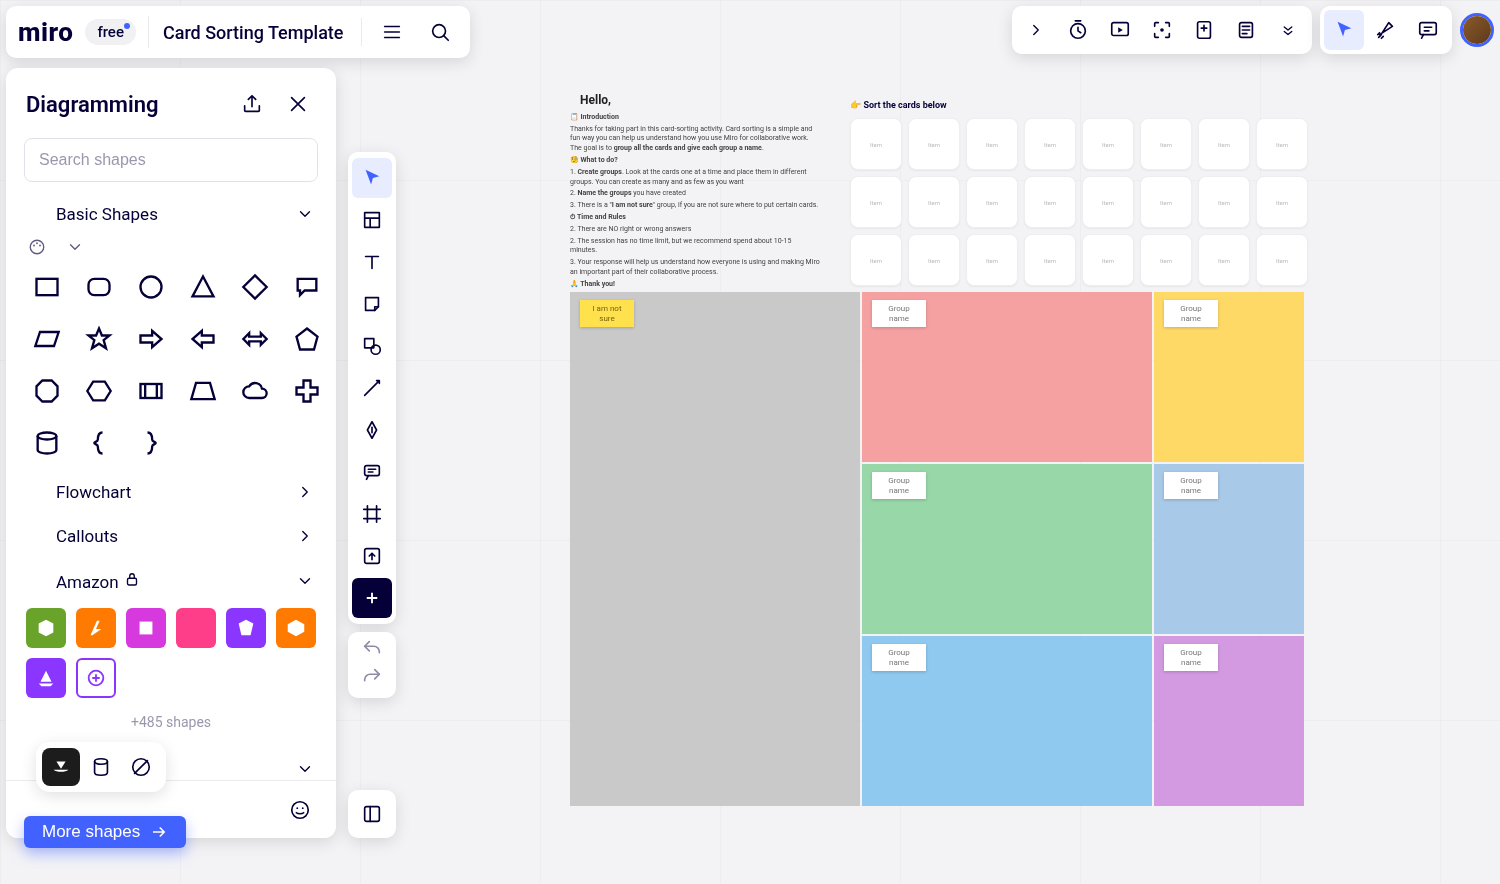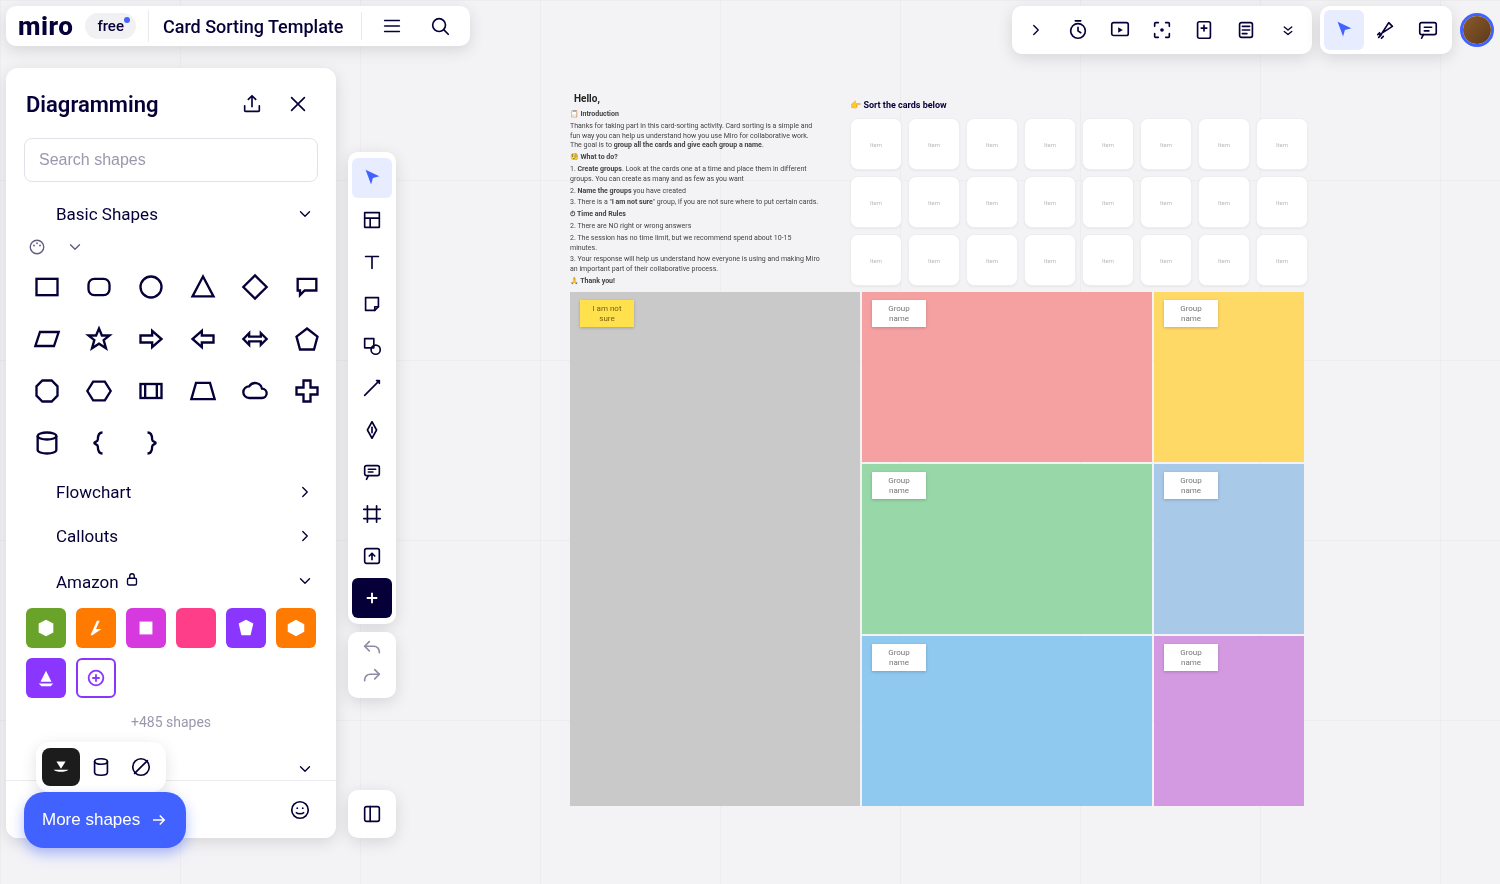--- a/index.html
+++ b/index.html
@@ -19,21 +19,21 @@
   
   .canvas { position:absolute; inset:0; background:#f3f3f6;
     background-image:
      linear-gradient(to right, rgba(0,0,0,.025) 1px, transparent 1px),
      linear-gradient(to bottom, rgba(0,0,0,.025) 1px, transparent 1px);
     background-size: 180px 180px;
   }
 
   
   .topbar {
-    position:absolute; top:6px; left:6px; height:40px;
+    position:absolute; top:6px; left:6px; height:52px;
     background:#fff; border-radius:10px; box-shadow:var(--panel-shadow);
     display:flex; align-items:center; padding:4px 12px; gap:12px;
   }
   .logo { font-weight:800; font-size:26px; letter-spacing:.5px; color:#050038;}
   .free-chip { background:#f1f1f4; border-radius:18px; padding:4px 12px; font-size:15px; color:var(--text); font-weight:500; position:relative;}
   .free-chip::after{content:""; position:absolute; top:4px; right:6px; width:6px;height:6px;border-radius:50%;background:var(--blue);}
   .board-title { font-size:18px; font-weight:500; padding:0 6px; border-left:1px solid var(--border); height:32px; display:flex; align-items:center; padding-left:14px;}
   .iconbtn { width:36px; height:36px; display:flex;align-items:center;justify-content:center; border-radius:6px; cursor:pointer; color:var(--text);}
   .sep{width:1px;height:28px;background:var(--border);}
 
@@ -78,43 +78,43 @@
   .more-count{color:#9a98ad;font-size:14px;text-align:center;padding:6px 0 10px;grid-column:1/-1;}
 
   .shape-panel-footer{
     position:absolute;bottom:0;left:0;right:0;height:58px;border-top:1px solid var(--border);
     background:#fff;display:flex;align-items:center;justify-content:flex-end;padding:0 18px;
   }
   .emoji-btn{width:36px;height:36px;display:flex;align-items:center;justify-content:center;cursor:pointer;}
 
   .more-shapes-btn{
     position:absolute;left:24px;bottom:36px;z-index:5;
-    background:var(--blue);color:#fff;border:none;border-radius:20px;
-    height:56px;padding:0 18px;font-size:17px;font-weight:500;display:flex;align-items:center;gap:10px;cursor:pointer;
+    background:var(--blue);color:#fff;border:none;border-radius:6px;
+    height:32px;padding:0 18px;font-size:17px;font-weight:500;display:flex;align-items:center;gap:10px;cursor:pointer;
     box-shadow:0 6px 14px rgba(66,98,255,.4);
   }
 
   
   .apps-pill{position:absolute;left:36px;bottom:92px;display:flex;gap:2px;padding:6px;border-radius:14px;background:#fff;box-shadow:var(--panel-shadow);}
   .apps-pill .tile{width:38px;height:38px;border-radius:8px;display:flex;align-items:center;justify-content:center;}
   .black{background:#1c1c1c;color:#fff;}
 
   
   .vtoolbar{position:absolute;left:348px;top:152px;width:48px;background:#fff;border-radius:10px;box-shadow:var(--panel-shadow);padding:6px 0;display:flex;flex-direction:column;align-items:center;gap:2px;}
   .vtoolbar .tb{width:40px;height:40px;display:flex;align-items:center;justify-content:center;border-radius:6px;cursor:pointer;}
   .tb.sel{background:#e8ecff;color:var(--blue);}
   .tb.add{background:#050038;color:#fff;}
   .vundo{position:absolute;left:348px;top:632px;width:48px;background:#fff;border-radius:10px;box-shadow:var(--panel-shadow);padding:6px 0;display:flex;flex-direction:column;align-items:center;gap:2px;}
   .vundo .tb{opacity:.45;}
   .hide-btn{position:absolute;left:348px;bottom:46px;width:48px;height:48px;background:#fff;border-radius:10px;box-shadow:var(--panel-shadow);display:flex;align-items:center;justify-content:center;cursor:pointer;}
 
   
   .board{position:absolute;left:560px;top:92px;right:60px;bottom:40px;}
   .intro{position:absolute;left:10px;top:0;width:250px;font-size:7px;line-height:1.4;color:#444;}
-  .intro h4{margin:0 4px 4px;font-size:10px;color:#222;}
+  .intro h4{margin:0 10px 4px;font-size:12px;color:#222;}
   .intro p{margin:2px 0;}
   .intro b{font-weight:700;}
   .sort-title{position:absolute;left:290px;top:8px;font-size:9px;font-weight:700;}
   .cards-area{position:absolute;left:290px;top:26px;display:grid;grid-template-columns:repeat(8,52px);grid-template-rows:repeat(3,52px);gap:6px;}
   .card{background:#fff;border:1px solid #eee;border-radius:8px;display:flex;align-items:center;justify-content:center;font-size:6px;color:#bbb;box-shadow:0 1px 2px rgba(0,0,0,.05);}
   .zones{position:absolute;left:10px;top:200px;display:grid;grid-template-columns:290px 290px 150px;grid-template-rows:170px 170px 170px;gap:2px;}
   .zone{position:relative;}
   .zone .note{position:absolute;top:8px;left:10px;background:#ffffff;box-shadow:0 1px 3px rgba(0,0,0,.2);padding:4px 8px;font-size:8px;line-height:1.2;color:#777;text-align:center;width:54px;}
   .zone.z7{grid-row:1 / span 3;}
   .zone.z7 .note{background:#ffe14d;color:#786012;}

